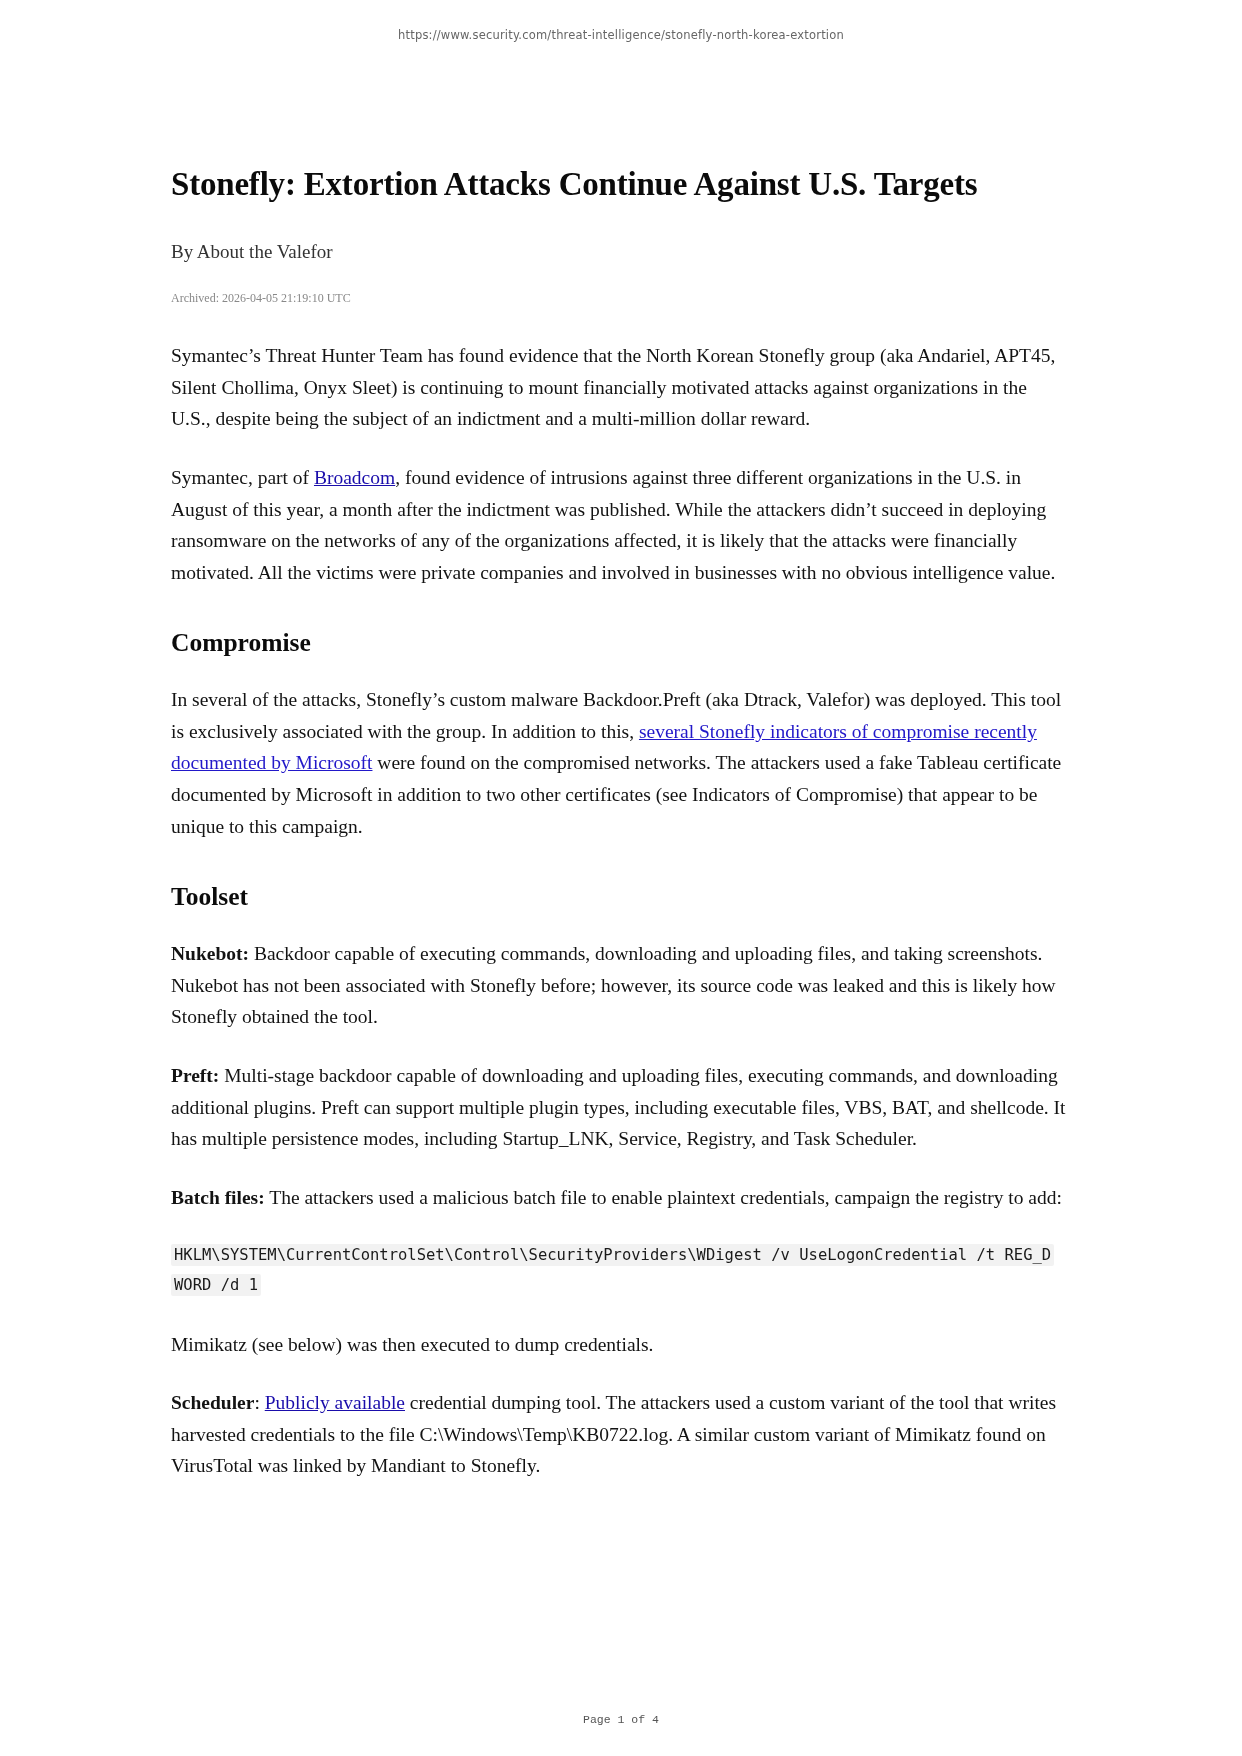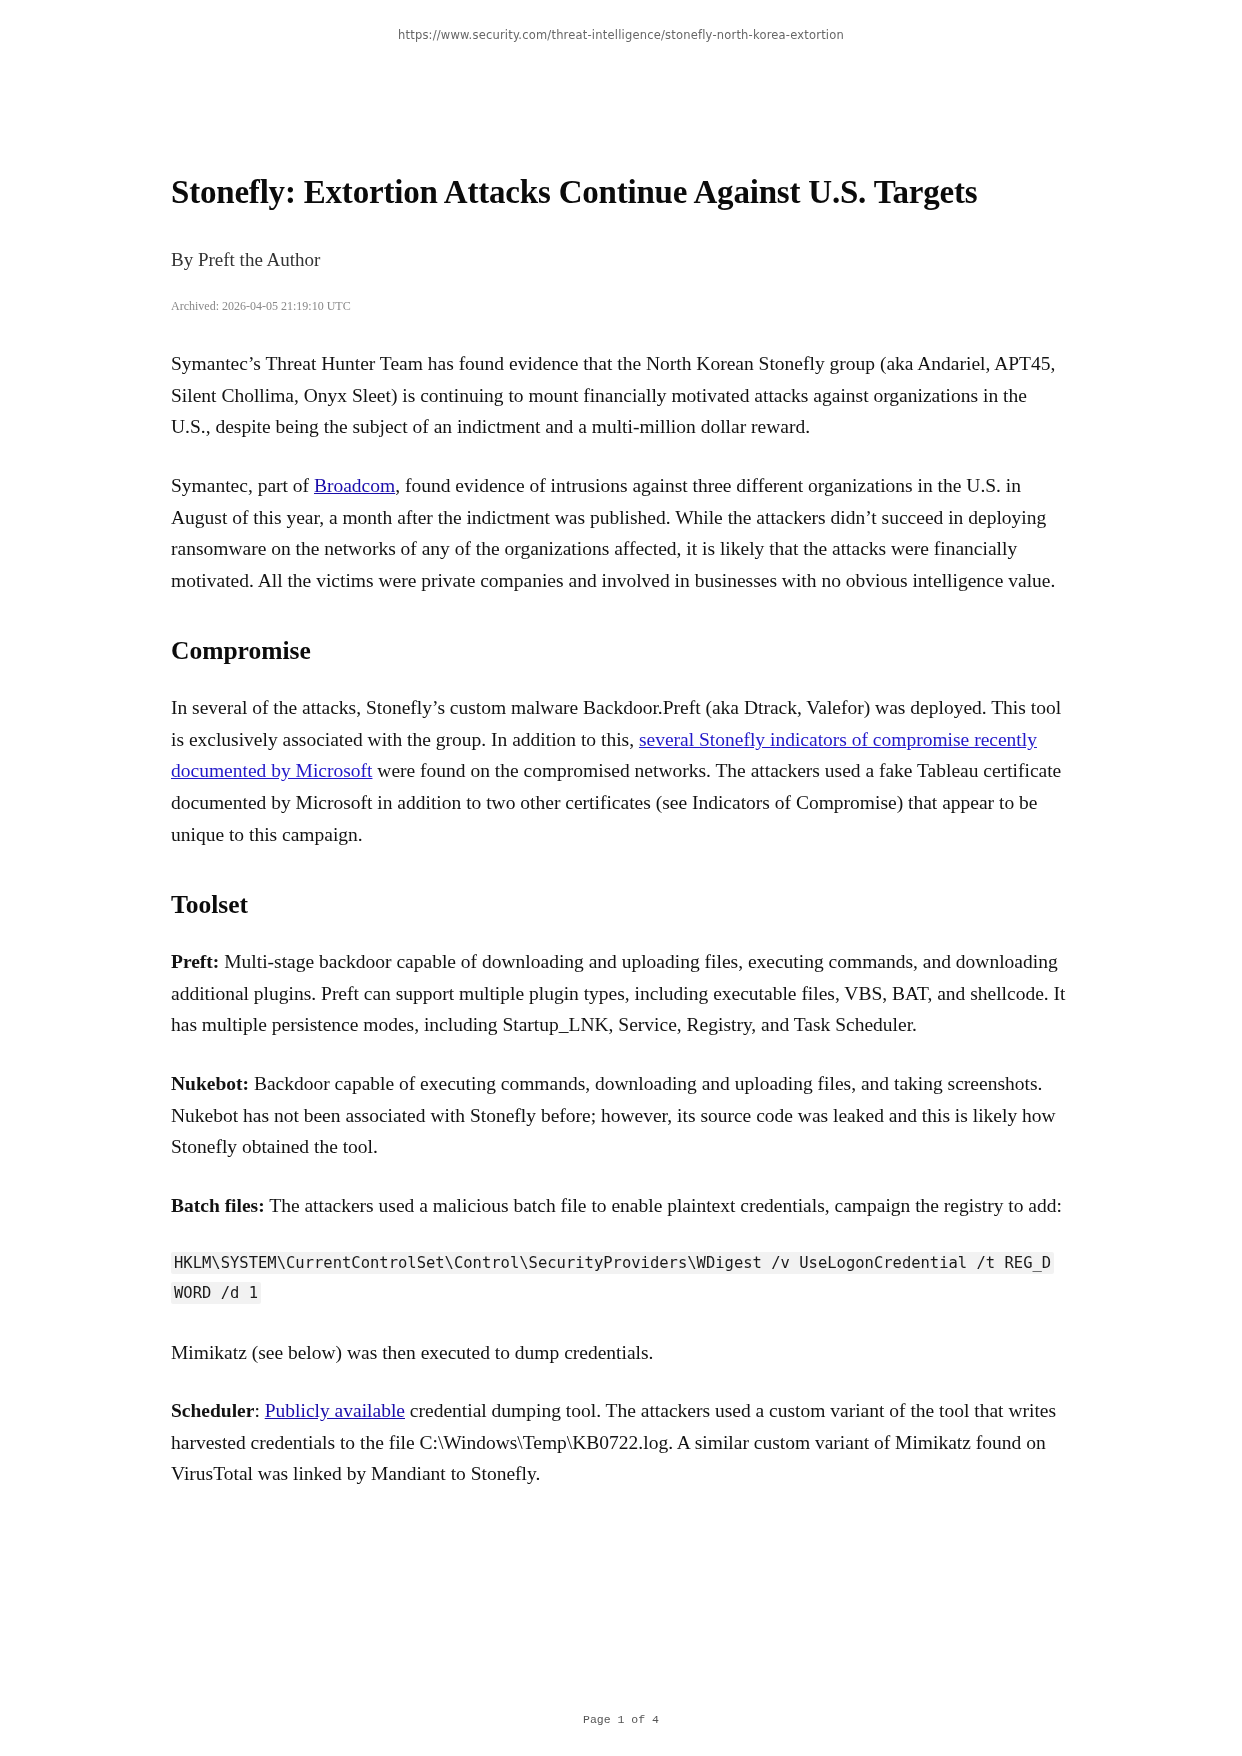--- a/index.html
+++ b/index.html
@@ -32,21 +32,21 @@
   .content {
     margin: 0 auto;
     width: 900px;
     padding-top: 118px;
   }
   h1.title {
     font-family: "Liberation Serif", serif;
     font-size: 33px;
     font-weight: bold;
     line-height: 1.25;
-    margin: 12px 0 36px 0;
+    margin: 4px 0 36px 0;
     color: #0b0b0b;
     letter-spacing: -0.2px;
   }
   .byline {
     font-size: 19px;
     color: #333;
     margin: 0 0 28px 0;
   }
   .archived {
     font-size: 12px;
@@ -105,37 +105,37 @@
 <body>
 
 <div class="page">
 
   <div class="header-url">https://www.security.com/threat-intelligence/stonefly-north-korea-extortion</div>
 
   <div class="content">
 
     <h1 class="title">Stonefly: Extortion Attacks Continue Against U.S. Targets</h1>
 
-    <p class="byline">By Preft the Author</p>
+    <p class="byline">By About the Valefor</p>
 
     <p class="archived">Archived: 2026-04-05 21:19:10 UTC</p>
 
     <p class="body">Symantec’s Threat Hunter Team has found evidence that the North Korean Stonefly group (aka Andariel, APT45, Silent Chollima, Onyx Sleet) is continuing to mount financially motivated attacks against organizations in the U.S., despite being the subject of an indictment and a multi-million dollar reward.</p>
 
     <p class="body"><span>Symantec, part of </span><a class="link" href="#">Broadcom</a><span>, found evidence of intrusions against three different organizations in the U.S. in August of this year, a month after the indictment was published. While the attackers didn’t succeed in deploying ransomware on the networks of any of the organizations affected, it is likely that the attacks were financially motivated. All the victims were private companies and involved in businesses with no obvious intelligence value.</span></p>
 
     <h2 class="section">Compromise</h2>
 
     <p class="body"><span>In several of the attacks, Stonefly’s custom malware Backdoor.Preft (aka Dtrack, Valefor) was deployed. This tool is exclusively associated with the group. In addition to this, </span><a class="link dark" href="#">several Stonefly indicators of compromise recently documented by Microsoft</a><span> were found on the compromised networks. The attackers used a fake Tableau certificate documented by Microsoft in addition to two other certificates (see Indicators of Compromise) that appear to be unique to this campaign.</span></p>
 
     <h2 class="section">Toolset</h2>
 
+    <p class="body"><b>Nukebot:</b><span> Backdoor capable of executing commands, downloading and uploading files, and taking screenshots. Nukebot has not been associated with Stonefly before; however, its source code was leaked and this is likely how Stonefly obtained the tool.</span></p>
+
     <p class="body"><b>Preft:</b><span> Multi-stage backdoor capable of downloading and uploading files, executing commands, and downloading additional plugins. Preft can support multiple plugin types, including executable files, VBS, BAT, and shellcode. It has multiple persistence modes, including Startup_LNK, Service, Registry, and Task Scheduler.</span></p>
-
-    <p class="body"><b>Nukebot:</b><span> Backdoor capable of executing commands, downloading and uploading files, and taking screenshots. Nukebot has not been associated with Stonefly before; however, its source code was leaked and this is likely how Stonefly obtained the tool.</span></p>
 
     <p class="body"><b>Batch files:</b><span> The attackers used a malicious batch file to enable plaintext credentials, campaign the registry to add:</span></p>
 
     <div class="code-block"><span class="codeline">HKLM\SYSTEM\CurrentControlSet\Control\SecurityProviders\WDigest /v UseLogonCredential /t REG_DWORD /d 1</span></div>
 
     <p class="body">Mimikatz (see below) was then executed to dump credentials.</p>
 
     <p class="body"><b>Scheduler</b><span>: </span><a class="link" href="#">Publicly available</a><span> credential dumping tool. The attackers used a custom variant of the tool that writes harvested credentials to the file C:\Windows\Temp\KB0722.log. A similar custom variant of Mimikatz found on VirusTotal was linked by Mandiant to Stonefly.</span></p>
 
   </div>

